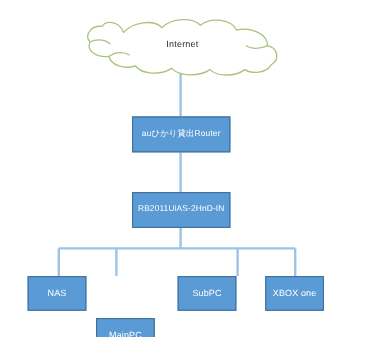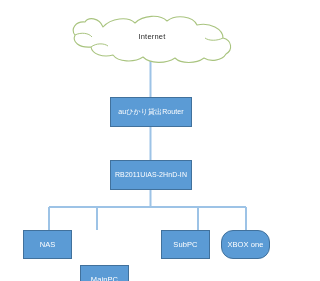--- a/index.html
+++ b/index.html
@@ -55,22 +55,22 @@
   #node-router { top: 97px; }
   #node-switch { top: 160px; }
   .leaf {
     top: 230px;
     width: 49px;
     height: 29px;
     font-size: 7.5px;
   }
   #node-nas     { left: 23px; }
   #node-mainpc  { left: 80px; margin-top: 35px; }
-  #node-subpc   { left: 161px; }
-  #node-xbox    { left: 221px; border-radius: 12px; }
+  #node-subpc   { left: 148px; }
+  #node-xbox    { left: 221px; }
   #cloud-label {
     position: absolute;
     left: 72px;
     top: 32px;
     width: 160px;
     text-align: center;
     font-size: 7.5px;
     color: #2b2b2b;
     letter-spacing: 0.2px;
   }

